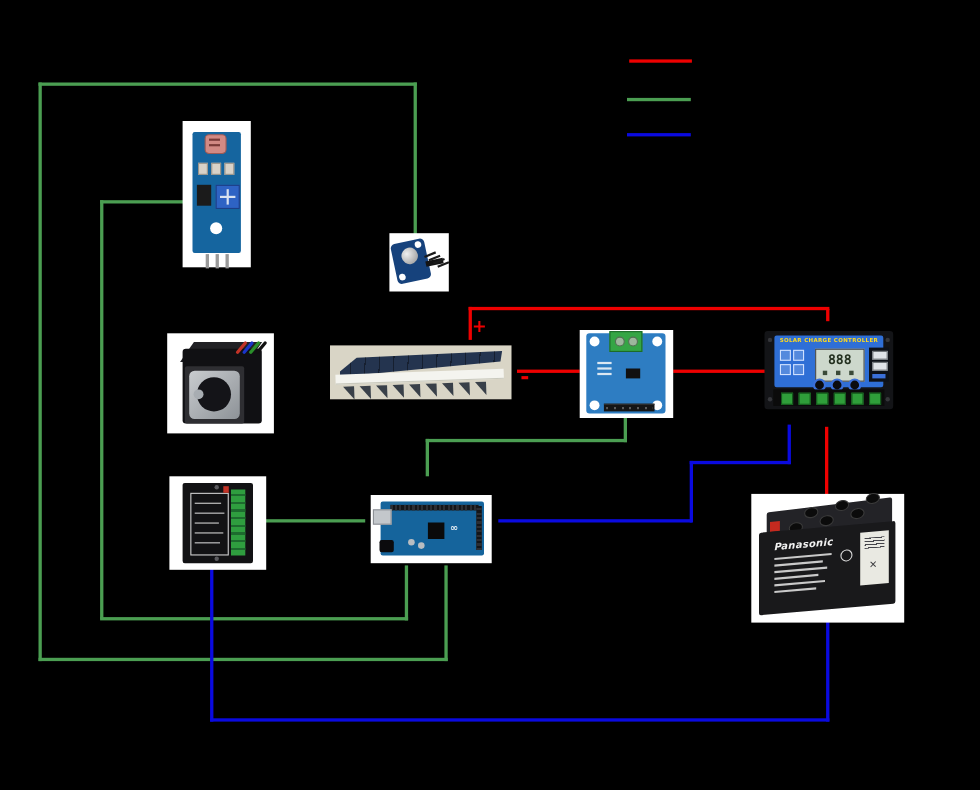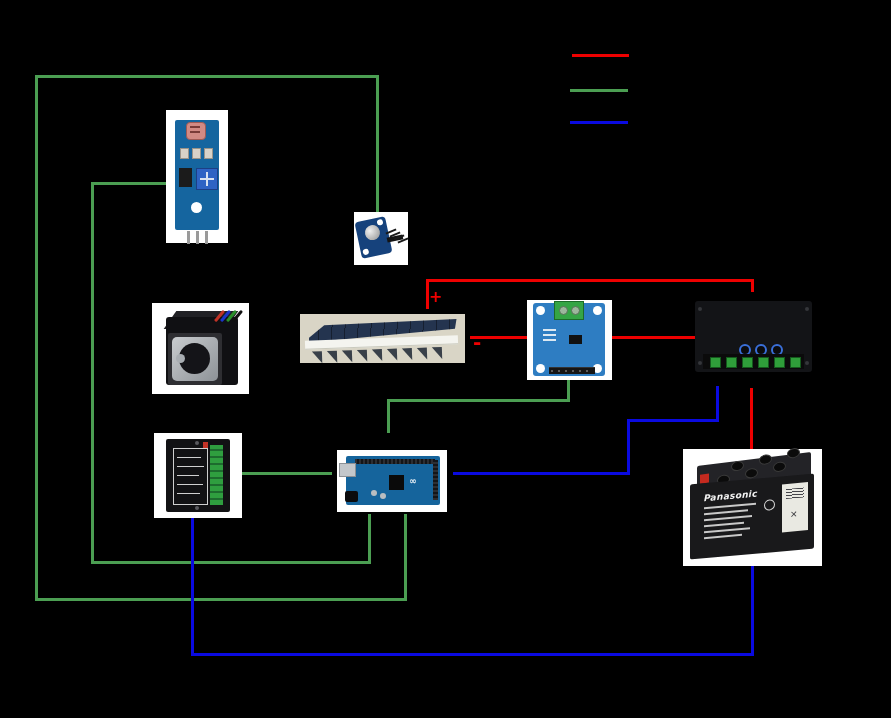--- a/index.html
+++ b/index.html
@@ -227,20 +227,38 @@
       <div class="abs cs-screw" style="left:4px;"></div>
       <div class="abs cs-screw" style="left:16px;"></div>
     </div>
   </div>
 
   <div class="card cc-card" style="background:#131417;">
     <div class="abs cc-screwdot" style="left:3px;top:6px;"></div>
     <div class="abs cc-screwdot" style="left:3px;top:60px;"></div>
     <div class="abs cc-screwdot" style="left:110px;top:6px;"></div>
     <div class="abs cc-screwdot" style="left:110px;top:60px;"></div>
+    <div class="abs cc-face">
+      <div class="abs cc-title">SOLAR CHARGE CONTROLLER</div>
+      <div class="abs cc-icon" style="left:5px;top:13px;"></div>
+      <div class="abs cc-icon" style="left:17px;top:13px;"></div>
+      <div class="abs cc-icon" style="left:5px;top:26px;"></div>
+      <div class="abs cc-icon" style="left:17px;top:26px;"></div>
+      <div class="abs cc-lcd">
+        <div class="cc-lcd-digits">888</div>
+        <div class="abs cc-lcd-ico" style="left:6px;"></div>
+        <div class="abs cc-lcd-ico" style="left:18px;"></div>
+        <div class="abs cc-lcd-ico" style="left:30px;"></div>
+      </div>
+      <div class="abs cc-usb-block">
+        <div class="abs cc-usb" style="top:3px;"></div>
+        <div class="abs cc-usb" style="top:13px;"></div>
+        <div class="abs cc-stripe"></div>
+      </div>
+    </div>
     <div class="abs cc-btn" style="left:44px;"></div>
     <div class="abs cc-btn" style="left:60px;"></div>
     <div class="abs cc-btn" style="left:76px;"></div>
     <div class="abs cc-strip">
       <div class="abs cc-tblock" style="left:7px;"></div>
       <div class="abs cc-tblock" style="left:23px;"></div>
       <div class="abs cc-tblock" style="left:39px;"></div>
       <div class="abs cc-tblock" style="left:55px;"></div>
       <div class="abs cc-tblock" style="left:71px;"></div>
       <div class="abs cc-tblock" style="left:87px;"></div>

